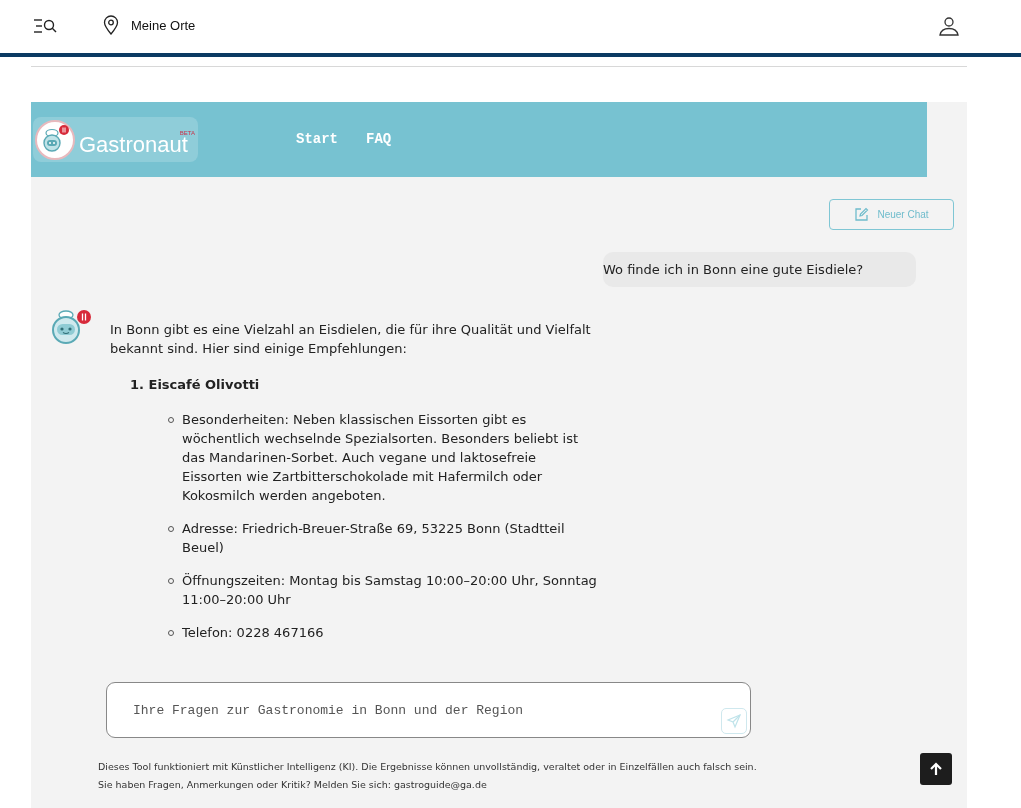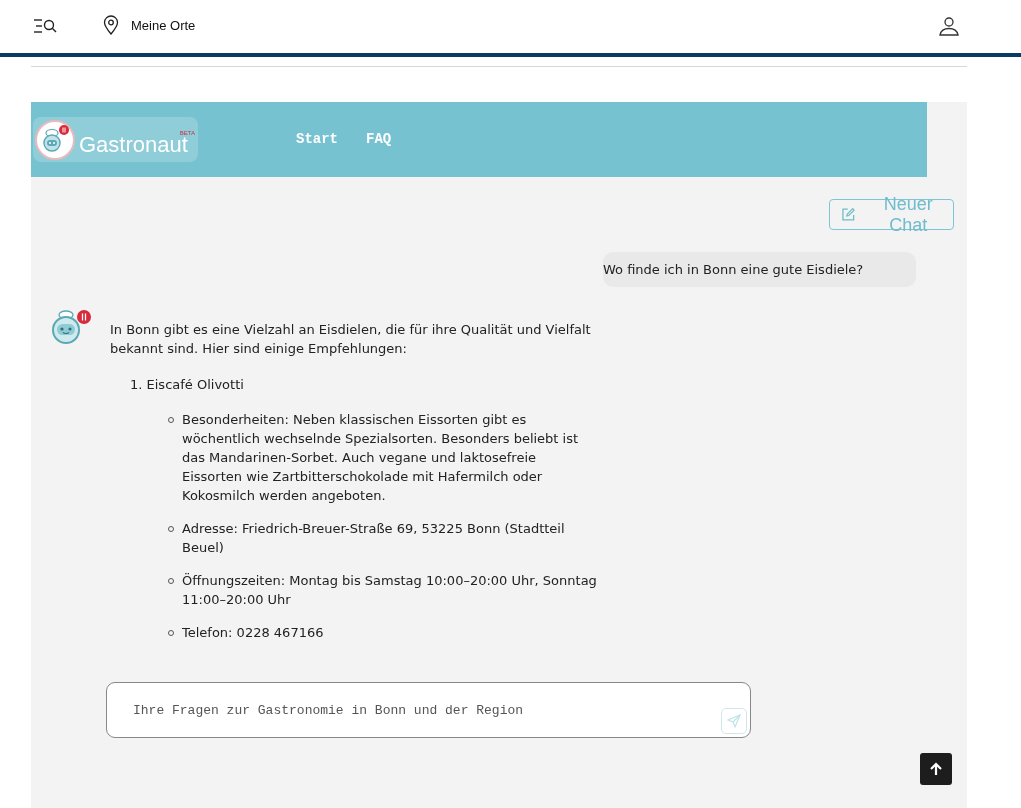--- a/index.html
+++ b/index.html
@@ -17,28 +17,28 @@
 
   .app { position: absolute; left: 31px; top: 102px; width: 936px; height: 706px; background: #f3f3f3; }
   .app-header { position: absolute; left: 0; top: 0; width: 896px; height: 75px; background: #77c2d1; }
   .brand { position: absolute; left: 2px; top: 15px; width: 165px; height: 45px; border-radius: 8px; background: rgba(255,255,255,0.18); display: flex; align-items: center; }
   .brand-badge { width: 40px; height: 40px; margin-left: 2px; border-radius: 50%; background: #fff; border: 2px solid #e8b9bd; position: relative; }
   .brand-name { font-family: "Liberation Sans", sans-serif; font-size: 22px; color: #fff; margin-left: 4px; margin-top: 10px; }
   .brand-beta { position: absolute; right: 3px; top: 13px; font-family: "Liberation Sans", sans-serif; font-size: 6px; color: #c8324a; }
   .nav { position: absolute; left: 265px; top: 29px; display: flex; gap: 28px; }
   .nav a { font-family: Liberation Mono, monospace; font-weight: bold; font-size: 14px; color: #fff; text-decoration: none; cursor: pointer; }
 
-  .new-chat { position: absolute; left: 798px; top: 97px; width: 125px; height: 31px; border: 1px solid #7fc6d4; border-radius: 4px; background: transparent; display: flex; align-items: center; justify-content: center; gap: 8px; color: #6fbccc; font-size: 18px; cursor: pointer; padding-left: 11px; }
+  .new-chat { position: absolute; left: 798px; top: 97px; width: 125px; height: 31px; border: 1px solid #7fc6d4; border-radius: 4px; background: transparent; display: flex; align-items: center; justify-content: center; gap: 8px; color: #6fbccc; font-size: 10px; cursor: pointer; }
 
   .user-msg { position: absolute; left: 572px; top: 150px; width: 313px; height: 35px; background: #e9e9e9; border-radius: 10px; display: flex; align-items: center; justify-content: flex-start; font-size: 13px; color: #222; }
 
   .bot-avatar { position: absolute; left: 18px; top: 205px; width: 44px; height: 40px; }
   .bot-msg { position: absolute; left: 79px; top: 218px; width: 500px; font-size: 13px; line-height: 19px; color: #222; }
   .bot-msg .intro { margin-bottom: 17px; }
-  .bot-msg .item-title { margin-left: 20px; font-weight: normal; margin-bottom: 16px; }
+  .bot-msg .item-title { margin-left: 20px; font-weight: bold; margin-bottom: 16px; }
   .bot-msg ul { list-style: none; margin-left: 58px; }
   .bot-msg li { position: relative; margin-bottom: 14px; padding-left: 14px; width: 432px; }
   .bot-msg li::before { content: ""; position: absolute; left: 0; top: 7px; width: 4px; height: 4px; border: 1px solid #555; border-radius: 50%; }
   .bot-msg b { font-weight: normal; }
 
   .input-box { position: absolute; left: 75px; top: 580px; width: 645px; height: 56px; background: #fff; border: 1px solid #888; border-radius: 9px; }
   .input-box input { position: absolute; left: 26px; top: 17px; width: 560px; height: 20px; border: none; outline: none; font-family: Liberation Mono, monospace; font-size: 13px; color: #555; background: transparent; }
   .input-box input::placeholder { color: #555; }
   .send-btn { position: absolute; left: 614px; top: 25px; width: 26px; height: 26px; border: 1px solid #cfe8ee; border-radius: 5px; display: flex; align-items: center; justify-content: center; cursor: pointer; }
 
@@ -140,18 +140,22 @@
   <div class="input-box">
     <input type="text" placeholder="Ihre Fragen zur Gastronomie in Bonn und der Region" style="">
     <div class="send-btn">
       <svg width="16" height="16" viewBox="0 0 16 16">
         <path d="M14 2 L2 7 L7 9 L9 14 Z" fill="none" stroke="#bfe3ea" stroke-width="1.2"></path>
         <line x1="7" y1="9" x2="14" y2="2" stroke="#bfe3ea" stroke-width="1.2"></line>
       </svg>
     </div>
   </div>
 
+  <div class="footer-note">
+    <div>Dieses Tool funktioniert mit Künstlicher Intelligenz (KI). Die Ergebnisse können unvollständig, veraltet oder in Einzelfällen auch falsch sein.</div>
+    <div>Sie haben Fragen, Anmerkungen oder Kritik? Melden Sie sich: gastroguide@ga.de</div>
+  </div>
   <div class="scroll-top">
     <svg width="16" height="16" viewBox="0 0 16 16">
       <path d="M8 14 V3 M3 8 L8 3 L13 8" fill="none" stroke="#fff" stroke-width="2.2"></path>
     </svg>
   </div>
 </div>
 
 </body></html>

